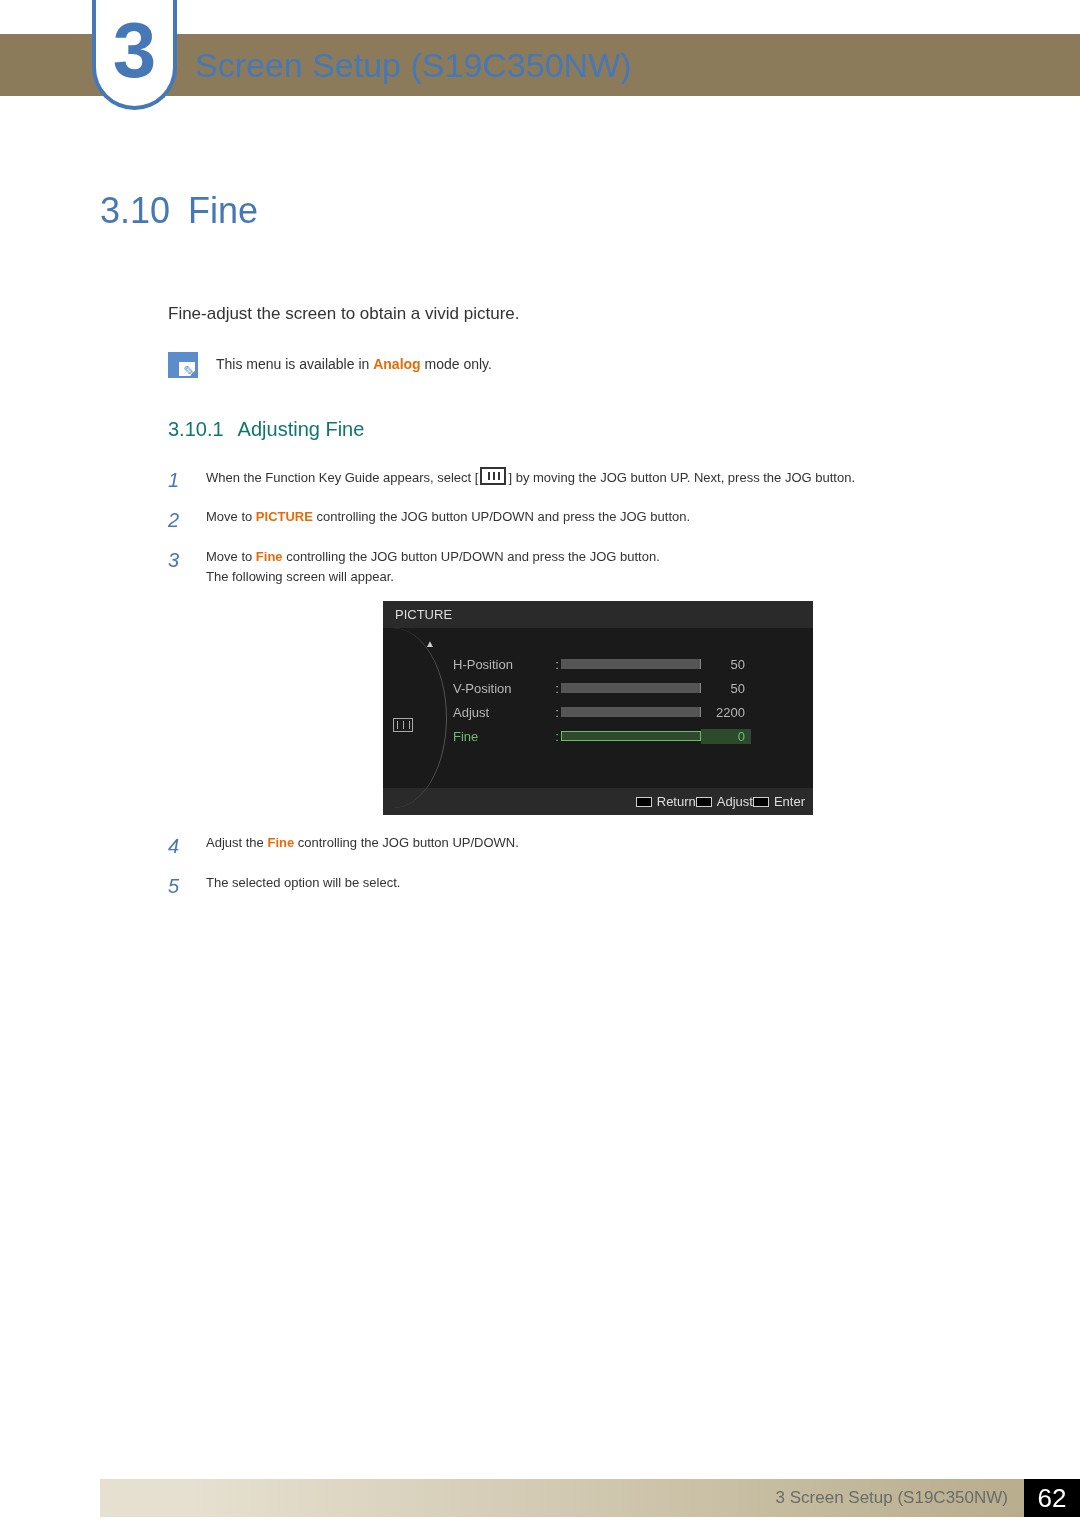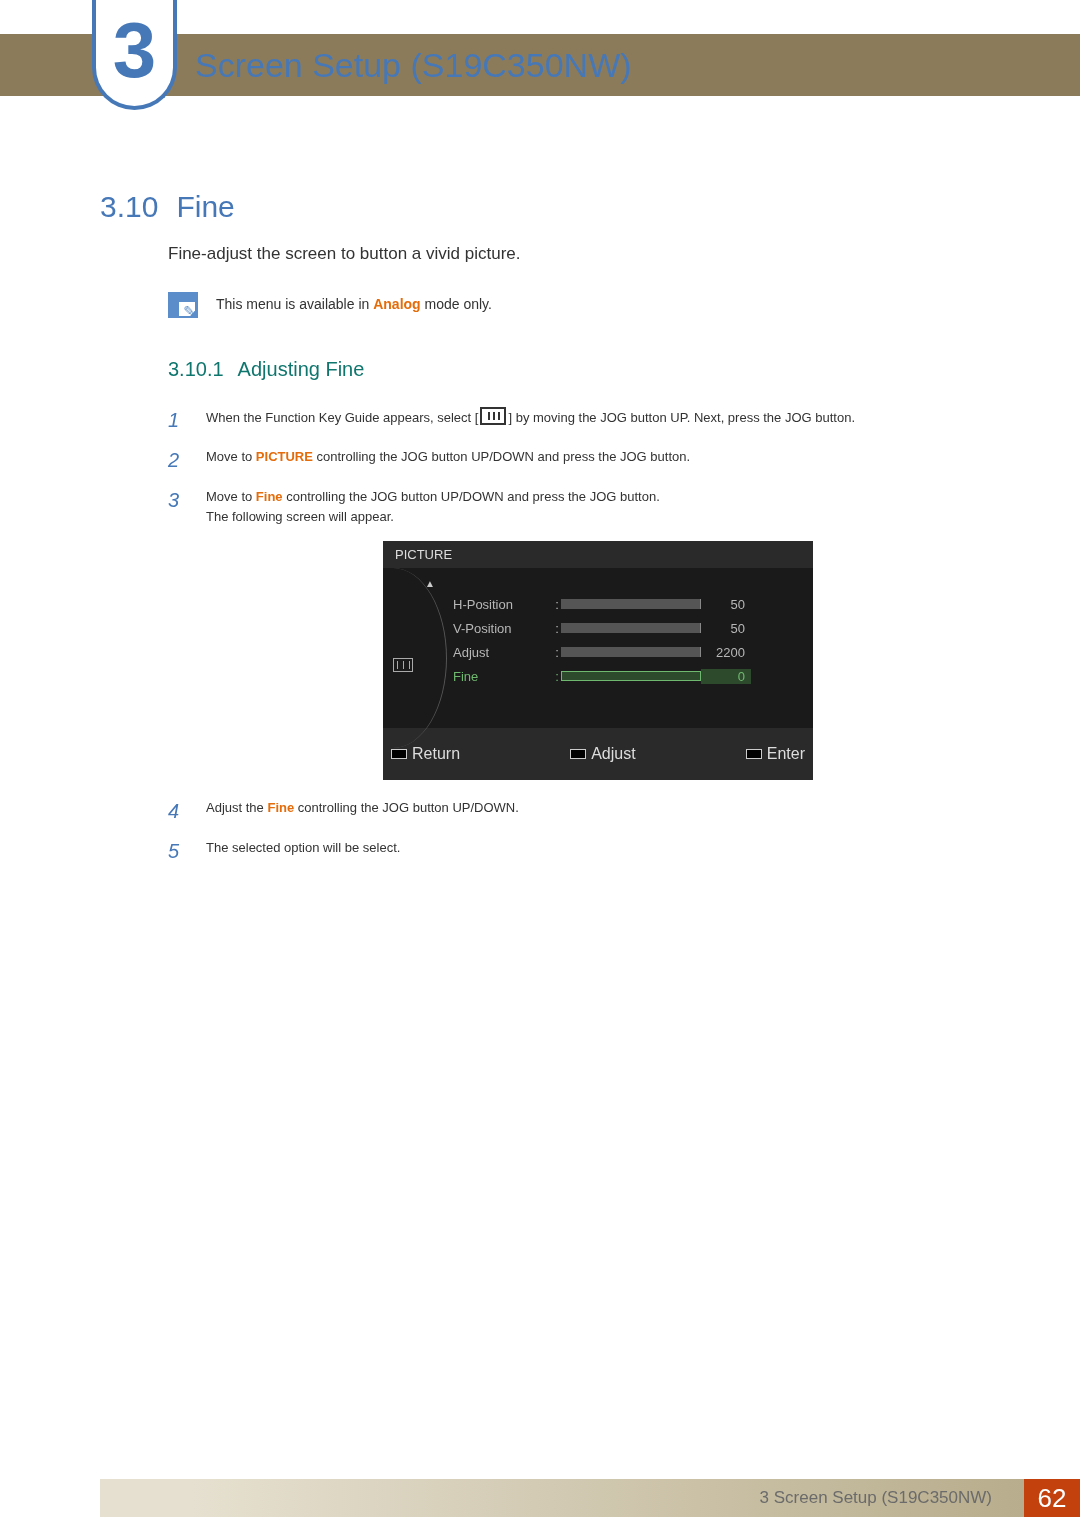--- a/index.html
+++ b/index.html
@@ -49,24 +49,24 @@
     color: #4678b8;
     font-weight: 400;
   }
   .content {
     position: absolute;
     left: 100px;
     top: 190px;
     right: 90px;
   }
   .section-heading {
-    font-size: 30px;
+    font-size: 36px;
     color: #4678b8;
     font-weight: 400;
-    margin-bottom: 20px;
+    margin-bottom: 72px;
   }
   .section-heading .num { margin-right: 18px; }
   .section-intro {
     font-size: 17px;
     color: #333;
     margin-left: 68px;
     margin-bottom: 28px;
   }
   .note-row {
     margin-left: 68px;
@@ -215,23 +215,23 @@
     border-right: 1px solid #888;
   }
   .osd-slider-fill { height: 100%; background: #888; }
   .osd-row.active .osd-slider { background: #2d4a2d; border: 1px solid #6fb86f; }
   .osd-row.active .osd-slider-fill { background: #6fb86f; }
   .osd-value { width: 50px; text-align: right; padding-right: 6px; }
   .osd-row.active .osd-value { background: #2d4a2d; color: #6fb86f; }
   .osd-footer {
     background: #2a2a2a;
     display: flex;
-    justify-content: space-between;
-    padding: 17px 8px;
-    font-size: 16px;
+    justify-content: flex-end;
+    padding: 6px 8px;
+    font-size: 13px;
     color: #ddd;
   }
   .osd-footer-item { display: flex; align-items: center; gap: 5px; }
   .osd-footer-glyph {
     display: inline-block;
     width: 16px; height: 10px;
     background: #000;
     border: 1px solid #ccc;
     position: relative;
   }
@@ -244,28 +244,28 @@
     align-items: stretch;
   }
   .footer-bar {
     flex: 1;
     height: 38px;
     background: linear-gradient(to right, #e6e0d0 0%, #e6e0d0 10%, #b8ad8c 100%);
     margin-left: 100px;
     display: flex;
     align-items: center;
     justify-content: flex-end;
-    padding-right: 32px;
+    padding-right: 16px;
   }
   .footer-text { color: #6b6b6b; font-size: 17px; }
   .footer-text b { color: #6b6b6b; font-weight: normal; }
   .footer-page {
     width: 56px;
     height: 38px;
-    background: #c2410c;
+    background: #000000;
     color: #fff;
     font-size: 26px;
     display: flex;
     align-items: center;
     justify-content: center;
   }
 </style>
 </head>
 <body>
 
@@ -274,21 +274,21 @@
   <span class="chapter-number">3</span>
 </div>
 <div class="chapter-title">Screen Setup (S19C350NW)</div>
 
 <div class="content">
 
   <h2 class="section-heading">
     <span class="num">3.10</span><span>Fine</span>
   </h2>
 
-  <p class="section-intro">Fine-adjust the screen to button a vivid picture.</p>
+  <p class="section-intro">Fine-adjust the screen to obtain a vivid picture.</p>
 
   <div class="note-row">
     <span class="note-icon"></span>
     <span class="note-text">
       <span>This menu is available in </span><span class="highlight-orange">Analog</span><span> mode only.</span>
     </span>
   </div>
 
   <h3 class="subsection-heading">
     <span class="num">3.10.1</span><span>Adjusting Fine</span>

